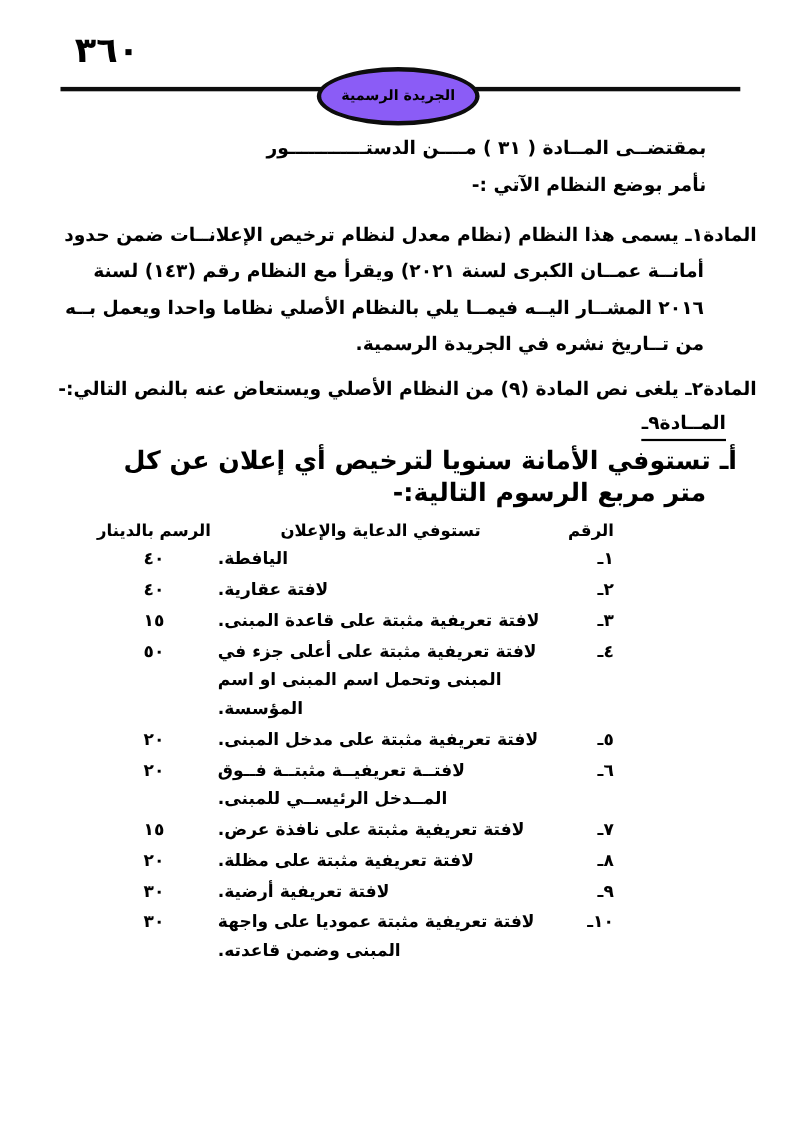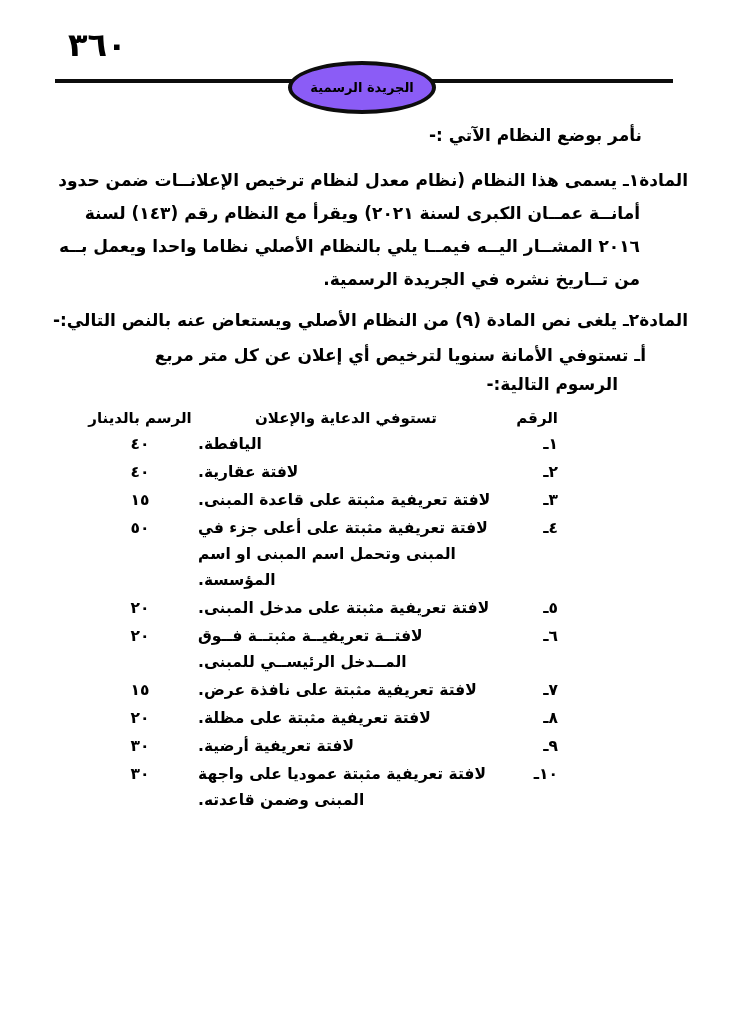--- a/index.html
+++ b/index.html
@@ -50,22 +50,22 @@
   }
   .article.second{margin-top:8px;}
   .article9-label-row{
     margin:2px 70px 0 0;text-align:right;
   }
   .article9-label-row .underlined{
     display:inline-block;border-bottom:2px solid #000;
     font-size:17px;line-height:25px;padding-bottom:1px;
   }
   .clause{
-    margin:4px 84px 0 95px;
-    font-size:17px;line-height:29px;
+    margin:4px 60px 0 95px;
+    font-size:23px;line-height:29px;
     padding-right:28px;text-indent:-28px;
   }
   
   table.fees{
     border-collapse:collapse;
     margin:10px 172px 0 auto;
     font-size:15.5px;
   }
   table.fees th{
     font-size:15px;padding:0 0 3px 0;font-weight:bold;
@@ -85,36 +85,40 @@
 
 <div class="page-number">٣٦٠</div>
 <div class="header-rule"></div>
 <div class="gazette-oval">
   <span>الجريدة الرسمية</span>
 </div>
 
 <div class="content">
 
   <div class="preamble">
+    <div>بمقتضــى المــادة ( ٣١ ) مــــن الدستــــــــــــور</div>
     <div>نأمر بوضع النظام الآتي :-</div>
   </div>
 
 
   <p class="article">
     <span>المادة١ـ</span>
     <span> </span>
     <span>يسمى هذا النظام (نظام معدل لنظام ترخيص الإعلانــات ضمن حدود أمانــة عمــان الكبرى لسنة ٢٠٢١) ويقرأ مع النظام رقم (١٤٣) لسنة ٢٠١٦ المشــار اليــه فيمــا يلي بالنظام الأصلي نظاما واحدا ويعمل بــه من تــاريخ نشره في الجريدة الرسمية.</span>
   </p>
 
   <p class="article second">
     <span>المادة٢ـ</span>
     <span> </span>
     <span>يلغى نص المادة (٩) من النظام الأصلي ويستعاض عنه بالنص التالي:-</span>
   </p>
 
+  <div class="article9-label-row">
+    <span class="underlined">المــادة٩ـ</span>
+  </div>
 
   <p class="clause">
     <span>أـ</span>
     <span> </span>
     <span>تستوفي الأمانة سنويا لترخيص أي إعلان عن كل متر مربع الرسوم التالية:-</span>
   </p>
 
   <table class="fees">
     <thead>
       <tr>

